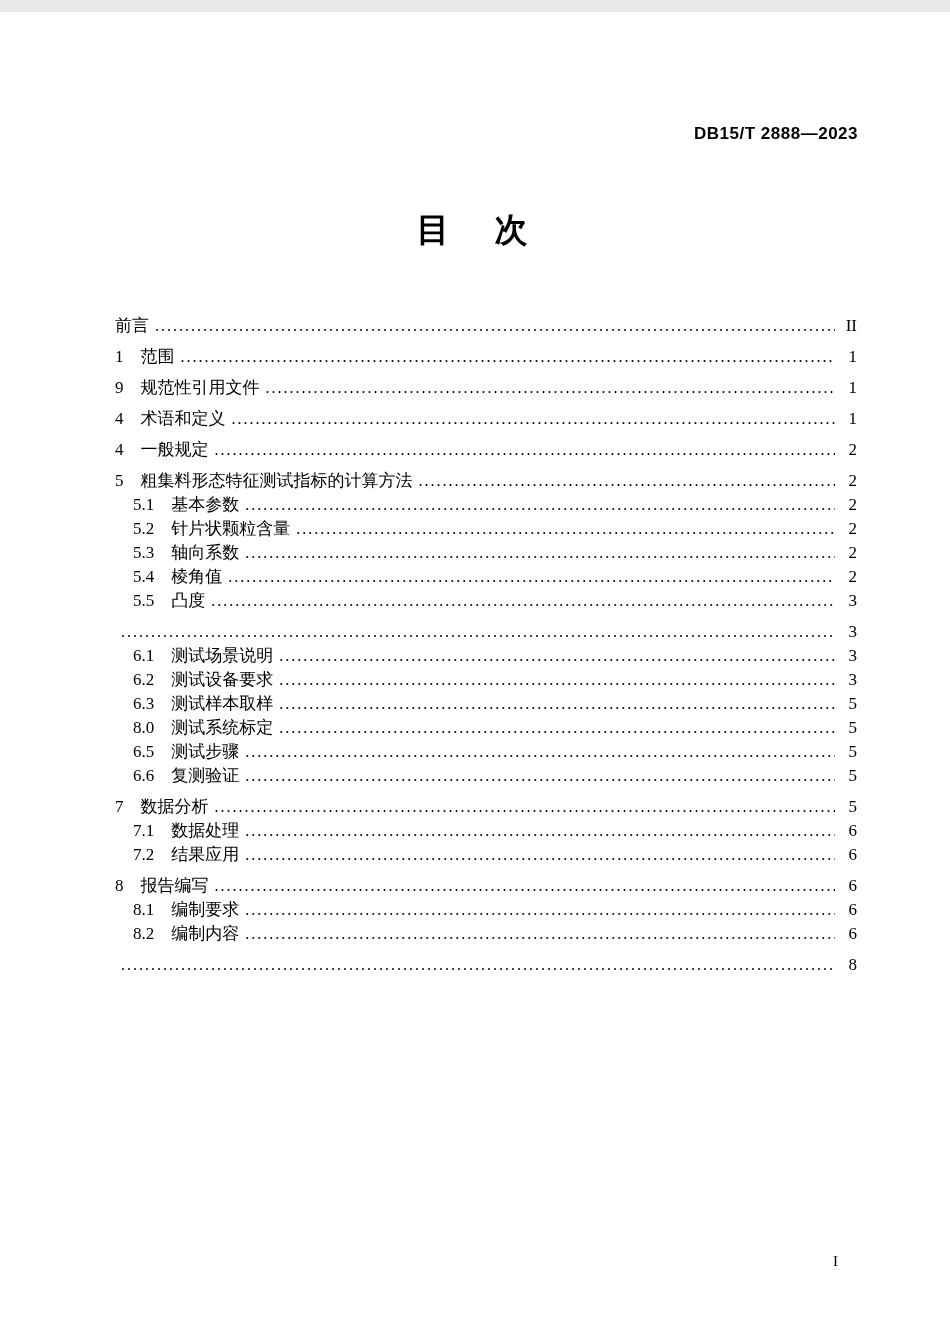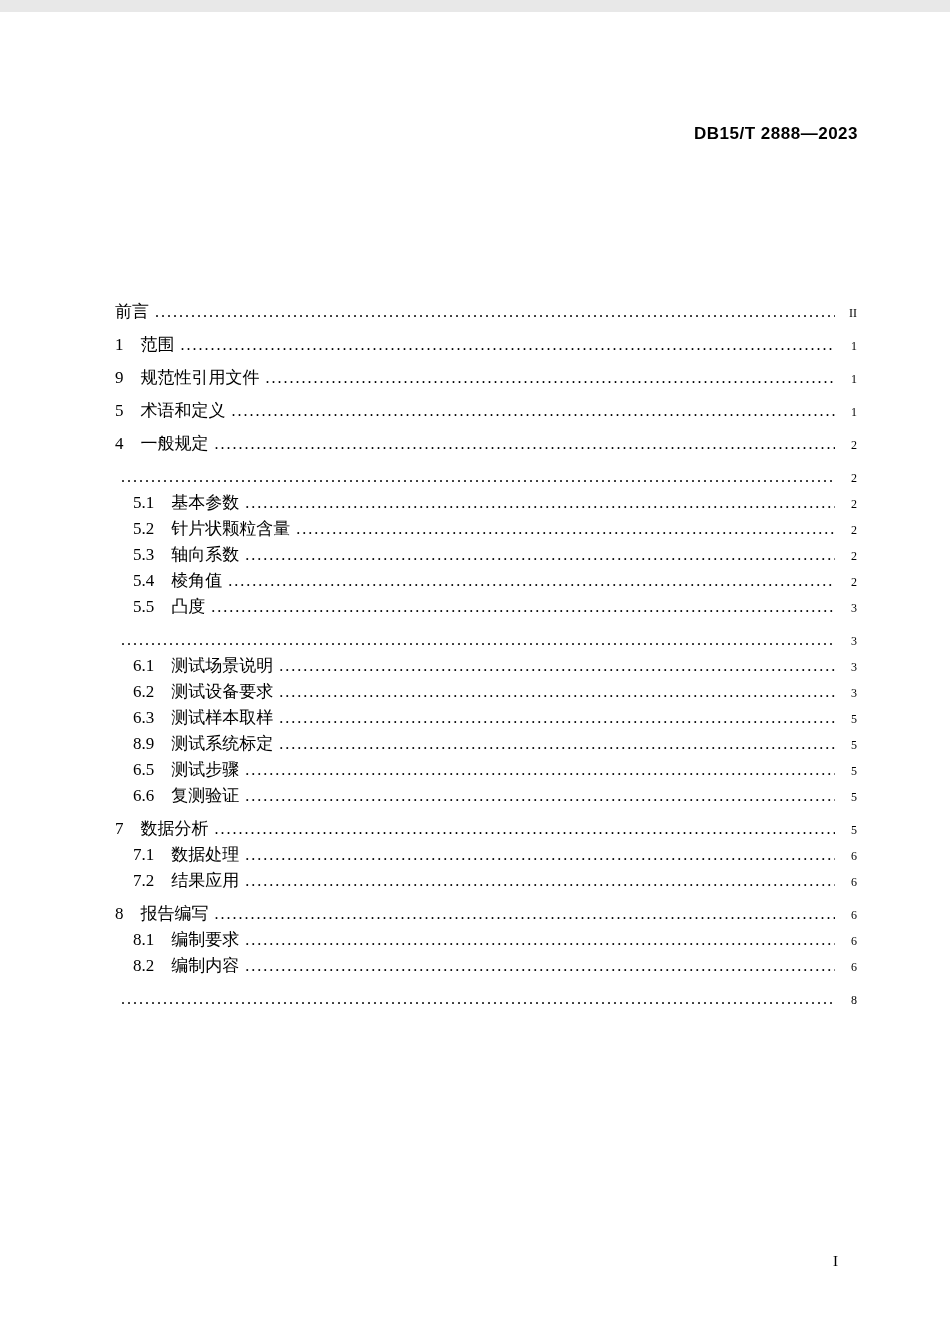--- a/index.html
+++ b/index.html
@@ -31,21 +31,21 @@
     top: 196px;
     left: 0;
     right: 0;
     text-align: center;
     font-size: 33px;
     font-weight: bold;
     letter-spacing: 6px;
   }
   .toc {
     position: absolute;
-    top: 290px;
+    top: 304px;
     left: 115px;
     right: 93px;
   }
   .toc-row {
     display: flex;
     align-items: baseline;
     font-size: 17px;
     line-height: 19px;
   }
   .toc-row.lvl0 { margin-top: 12px; }
@@ -61,64 +61,66 @@
     overflow: hidden;
     white-space: nowrap;
     letter-spacing: 2px;
     margin: 0 2px 0 6px;
     font-size: 16px;
   }
   .toc-page {
     flex: 0 0 auto;
     min-width: 20px;
     text-align: right;
-    font-size: 12px;
+    font-size: 17px;
   }
   .footer-page {
     position: absolute;
     bottom: 86px;
     right: 112px;
     font-size: 15px;
   }
 </style>
 </head>
 <body>
 
 <div class="page">
 
   <div class="doc-code">DB15/T 2888—2023</div>
 
+  <div class="page-title">目　次</div>
 
   <div class="toc">
       <div class="toc-row lvl0">
     <span class="toc-label">前言</span>
     <span class="leader">....................................................................................................................................................................................................................................................................</span>
     <span class="toc-page">II</span>
   </div>
       <div class="toc-row lvl0">
     <span class="toc-label">1　范围</span>
     <span class="leader">....................................................................................................................................................................................................................................................................</span>
     <span class="toc-page">1</span>
   </div>
       <div class="toc-row lvl0">
     <span class="toc-label">9　规范性引用文件</span>
     <span class="leader">....................................................................................................................................................................................................................................................................</span>
     <span class="toc-page">1</span>
   </div>
       <div class="toc-row lvl0">
-    <span class="toc-label">5　术语和定义</span>
+    <span class="toc-label">4　术语和定义</span>
     <span class="leader">....................................................................................................................................................................................................................................................................</span>
     <span class="toc-page">1</span>
   </div>
       <div class="toc-row lvl0">
     <span class="toc-label">4　一般规定</span>
     <span class="leader">....................................................................................................................................................................................................................................................................</span>
     <span class="toc-page">2</span>
   </div>
       <div class="toc-row lvl0">
+    <span class="toc-label">5　粗集料形态特征测试指标的计算方法</span>
     <span class="leader">....................................................................................................................................................................................................................................................................</span>
     <span class="toc-page">2</span>
   </div>
       <div class="toc-row lvl1">
     <span class="toc-label">5.1　基本参数</span>
     <span class="leader">....................................................................................................................................................................................................................................................................</span>
     <span class="toc-page">2</span>
   </div>
       <div class="toc-row lvl1">
     <span class="toc-label">5.2　针片状颗粒含量</span>
@@ -153,21 +155,21 @@
     <span class="toc-label">6.2　测试设备要求</span>
     <span class="leader">....................................................................................................................................................................................................................................................................</span>
     <span class="toc-page">3</span>
   </div>
       <div class="toc-row lvl1">
     <span class="toc-label">6.3　测试样本取样</span>
     <span class="leader">....................................................................................................................................................................................................................................................................</span>
     <span class="toc-page">5</span>
   </div>
       <div class="toc-row lvl1">
-    <span class="toc-label">8.9　测试系统标定</span>
+    <span class="toc-label">8.0　测试系统标定</span>
     <span class="leader">....................................................................................................................................................................................................................................................................</span>
     <span class="toc-page">5</span>
   </div>
       <div class="toc-row lvl1">
     <span class="toc-label">6.5　测试步骤</span>
     <span class="leader">....................................................................................................................................................................................................................................................................</span>
     <span class="toc-page">5</span>
   </div>
       <div class="toc-row lvl1">
     <span class="toc-label">6.6　复测验证</span>

